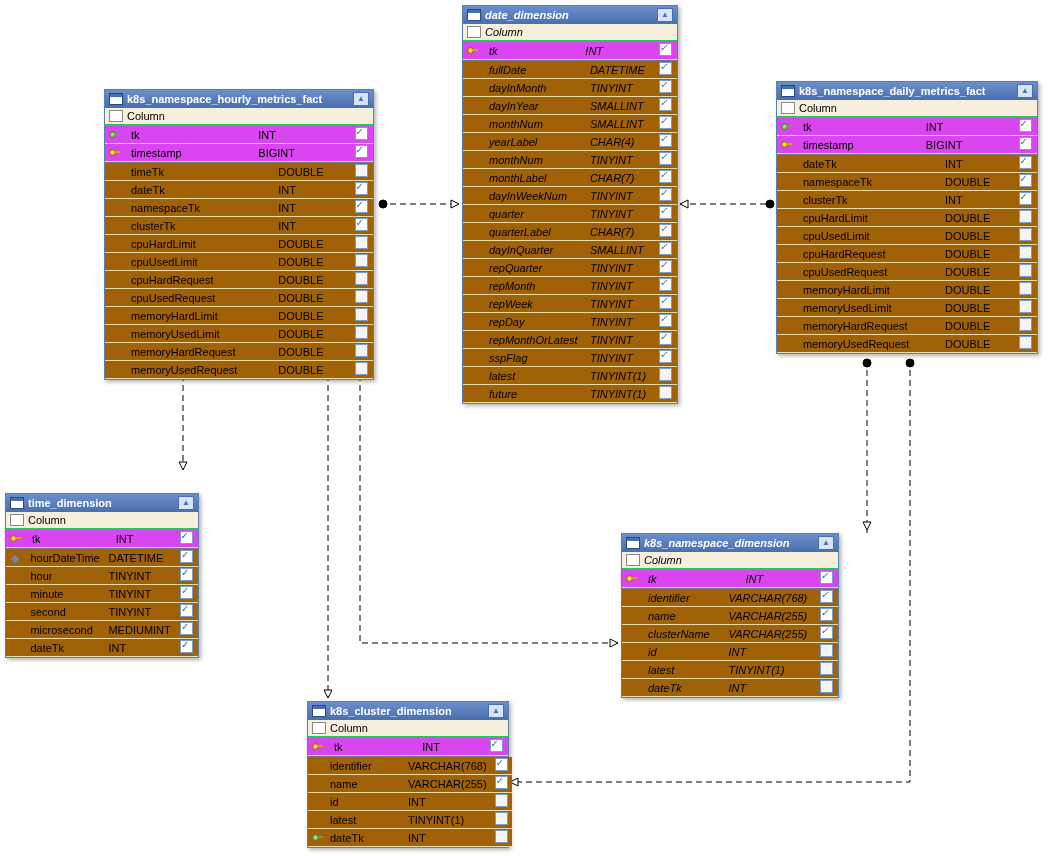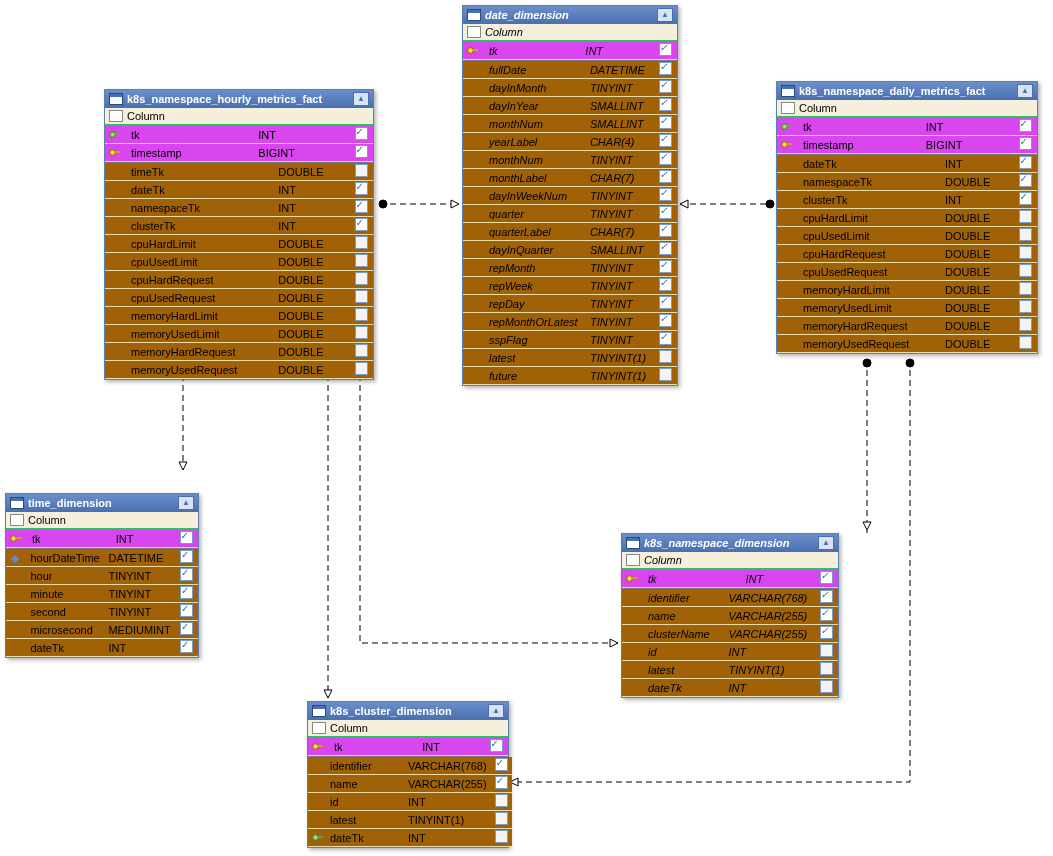--- a/index.html
+++ b/index.html
@@ -247,20 +247,26 @@
           <div class="ccol"><span class="chk on"></span></div>
         </div>
         <div class="row alt">
           <div class="icol"></div>
           <div class="ncol">dayInQuarter</div>
           <div class="tcol">SMALLINT</div>
           <div class="ccol"><span class="chk on"></span></div>
         </div>
         <div class="row alt">
           <div class="icol"></div>
+          <div class="ncol">repQuarter</div>
+          <div class="tcol">TINYINT</div>
+          <div class="ccol"><span class="chk on"></span></div>
+        </div>
+        <div class="row alt">
+          <div class="icol"></div>
           <div class="ncol">repMonth</div>
           <div class="tcol">TINYINT</div>
           <div class="ccol"><span class="chk on"></span></div>
         </div>
         <div class="row alt">
           <div class="icol"></div>
           <div class="ncol">repWeek</div>
           <div class="tcol">TINYINT</div>
           <div class="ccol"><span class="chk on"></span></div>
         </div>

